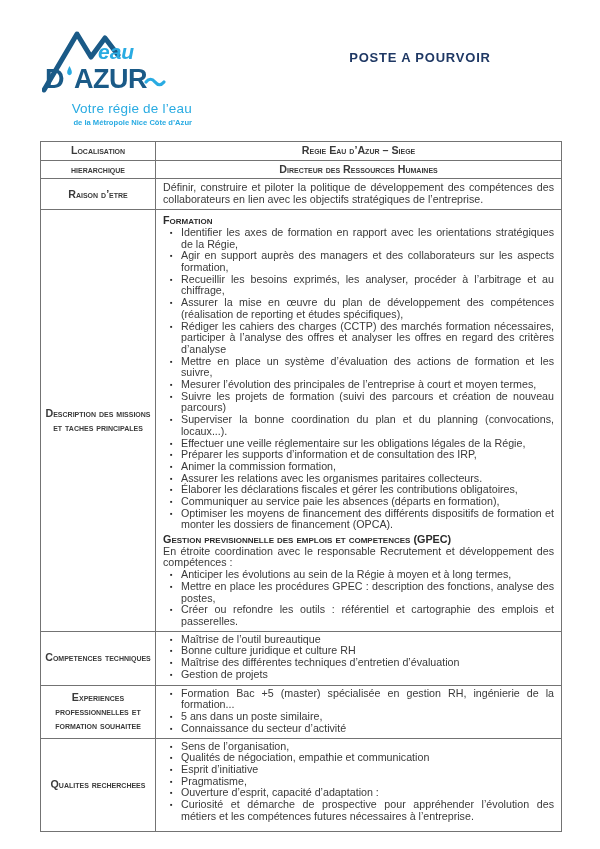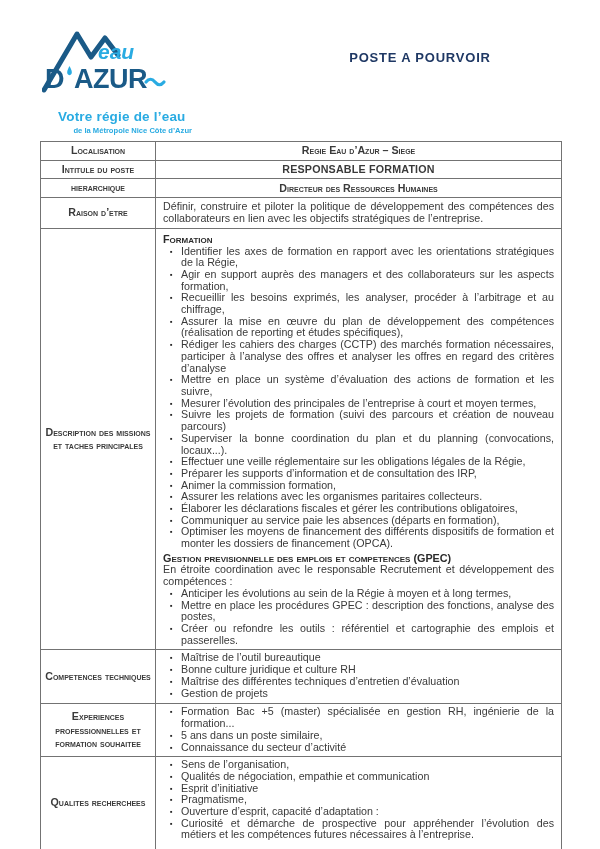--- a/index.html
+++ b/index.html
@@ -7,22 +7,22 @@
   body { font-family:"Liberation Sans", sans-serif; }
   .page {
     position:relative; width:600px; height:849px; margin:0 auto;
     background:#ffffff; overflow:hidden;
   }
 
   
   .logo { position:absolute; left:42px; top:26px; width:150px; }
   .logo svg { display:block; }
   .logo-tag {
-    color:#29abe2; font-weight:bold; font-size:13.5px; letter-spacing:0.2px;
-    margin-top:11px; margin-left:16px;
+    color:#29abe2; font-weight:normal; font-size:13.5px; letter-spacing:0.2px;
+    margin-top:3px; margin-left:16px;text-align:right;
   }
   .logo-sub {
     color:#29abe2; font-weight:bold; font-size:7.6px; margin-top:2px; margin-left:16px;text-align:right;
   }
   .doc-title {
     position:absolute; left:295px; top:50px; width:250px; text-align:center;
     color:#1f3864; font-weight:bold; font-size:13px; letter-spacing:0.8px;
   }
 
   
@@ -87,24 +87,20 @@
 
   <div class="doc-title">POSTE A POURVOIR</div>
 
   <table class="poste">
     <tbody>
         <tr>
       <td class="lbl">Localisation</td>
       <td class="val val-center sc-blue" style="height:15px;">Regie Eau d’Azur – Siege</td>
     </tr>
     <tr>
-      <td class="lbl">Intitule du poste</td>
-      <td class="val val-center caps-blue" style="height:18px;">RESPONSABLE FORMATION</td>
-    </tr>
-    <tr>
       <td class="lbl">hierarchique</td>
       <td class="val val-center sc-navy" style="height:14px;">Directeur des Ressources Humaines</td>
     </tr>
     <tr>
       <td class="lbl">Raison d’etre</td>
       <td class="val body-just" style="height:31px;">Définir, construire et piloter la politique de développement des compétences des collaborateurs en lien avec les objectifs stratégiques de l’entreprise.</td>
     </tr>
 
     <tr>
       <td class="lbl">Description des missions et taches principales</td>

